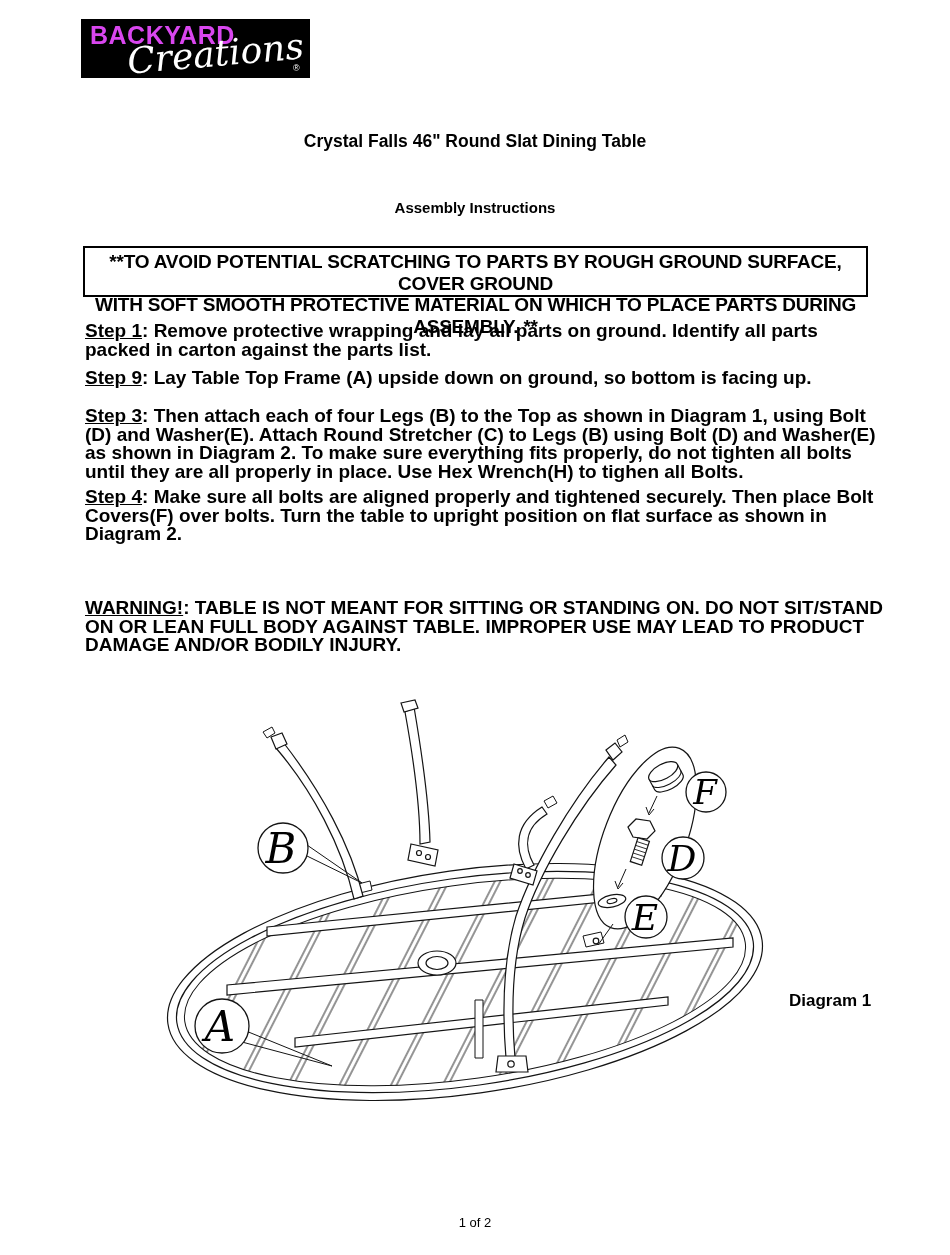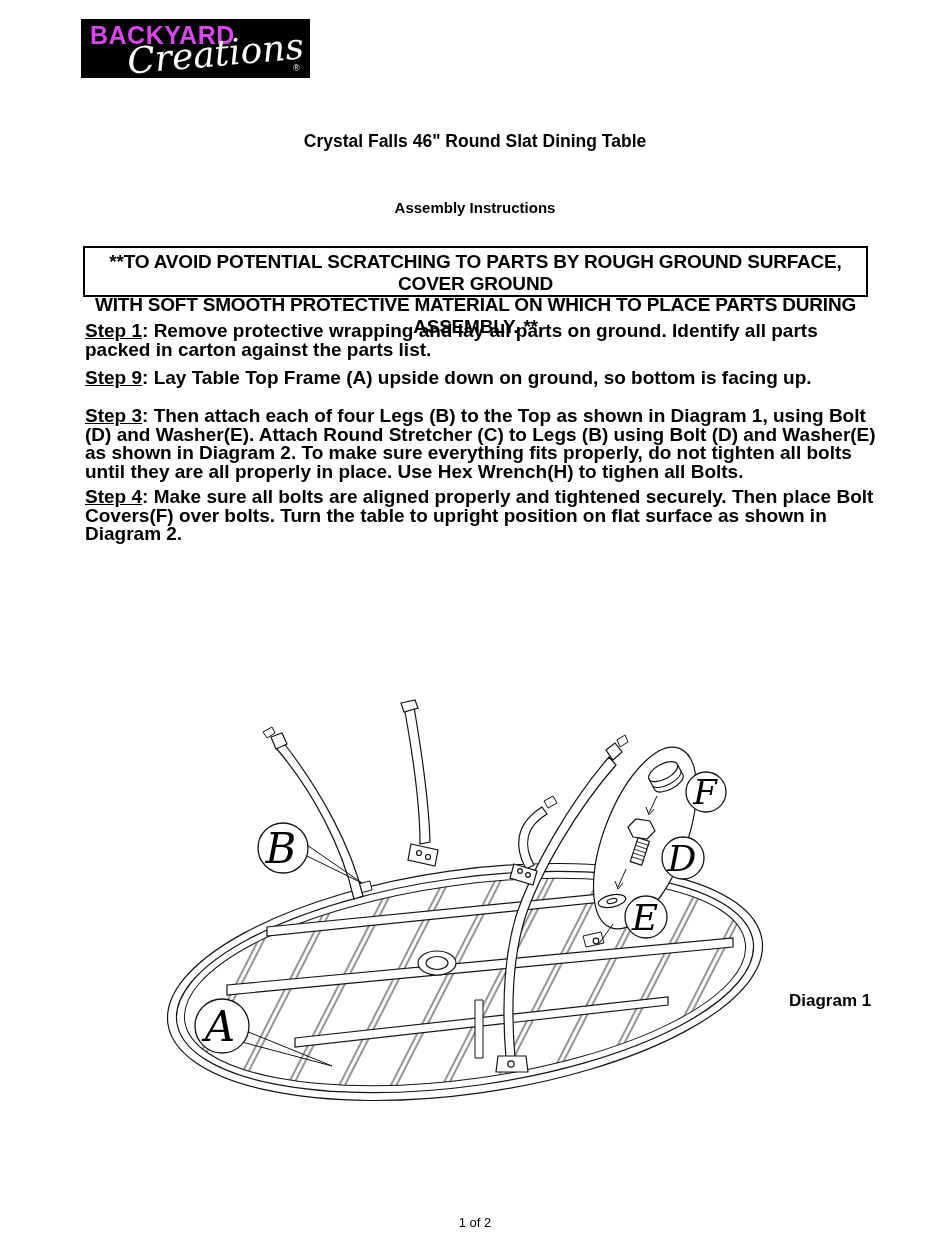--- a/index.html
+++ b/index.html
@@ -44,20 +44,21 @@
 
   <div class="notice-box">
     <div>**TO AVOID POTENTIAL SCRATCHING TO PARTS BY ROUGH GROUND SURFACE, COVER GROUND</div>
     <div>WITH SOFT SMOOTH PROTECTIVE MATERIAL ON WHICH TO PLACE PARTS DURING ASSEMBLY. **</div>
   </div>
 
   <div class="para s1"><span class="u">Step 1</span><span>:  Remove protective wrapping  and lay all parts on ground. Identify all parts packed in carton against  the parts list.</span></div>
   <div class="para s2"><span class="u">Step 9</span><span>: Lay Table Top Frame (A) upside down on ground, so bottom is facing up.</span></div>
   <div class="para s3"><span class="u">Step 3</span><span>: Then attach each of four Legs (B) to the Top as shown in Diagram 1, using Bolt (D) and Washer(E).  Attach Round Stretcher (C) to Legs (B) using Bolt (D) and Washer(E) as shown in Diagram 2.  To make sure everything fits properly, do not tighten all bolts until they are all properly in place.  Use Hex Wrench(H) to tighen all Bolts.</span></div>
   <div class="para s4"><span class="u">Step 4</span><span>: Make sure all bolts are aligned properly and tightened securely. Then place Bolt Covers(F) over bolts.  Turn the table to upright position on flat surface as shown in Diagram 2.</span></div>
+  <div class="para warnP"><span class="u">WARNING!</span><span>:  TABLE IS NOT MEANT FOR SITTING OR STANDING ON.   DO NOT SIT/STAND ON OR LEAN FULL BODY AGAINST TABLE.   IMPROPER USE MAY LEAD TO PRODUCT DAMAGE AND/OR BODILY INJURY.</span></div>
 
   <svg class="diagram-svg" viewBox="150 678 720 432" xmlns="http://www.w3.org/2000/svg">
     <defs>
       <pattern id="slats" width="52" height="46" patternUnits="userSpaceOnUse" patternTransform="rotate(-55)">
         <line x1="0" y1="5" x2="52" y2="5" stroke="#2a2a2a" stroke-width="1"></line>
         <line x1="0" y1="10" x2="52" y2="10" stroke="#2a2a2a" stroke-width="1"></line>
       </pattern>
     </defs>
 
     <g stroke="#141414" stroke-width="1.2" fill="none">

